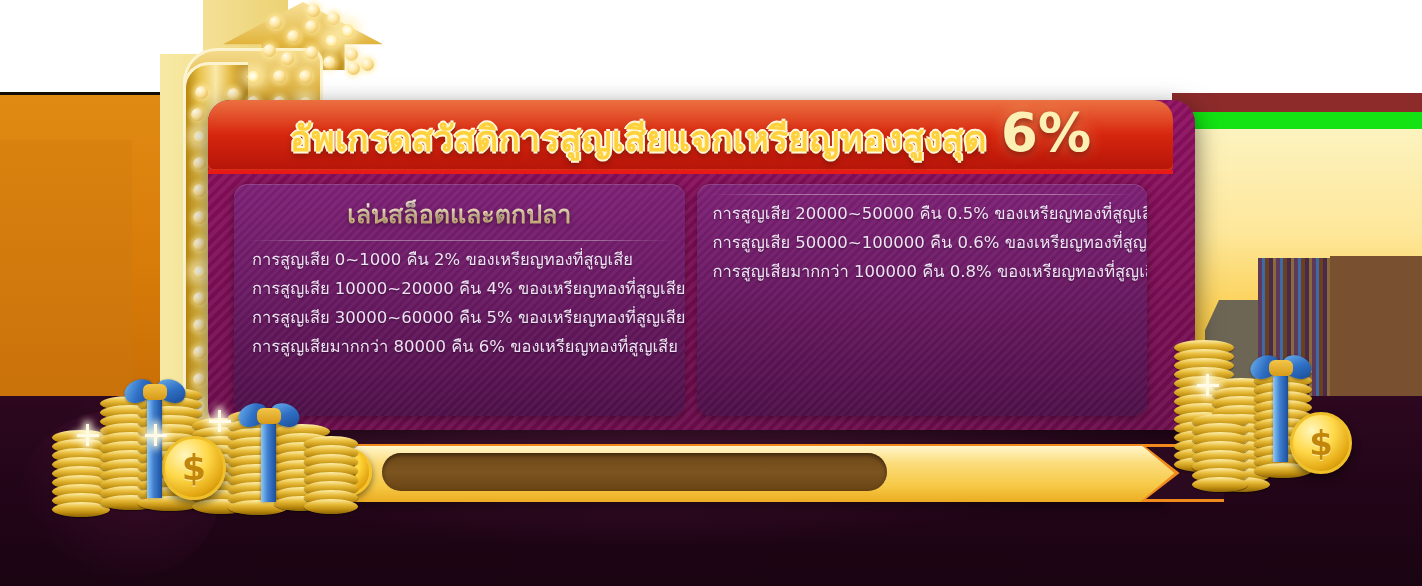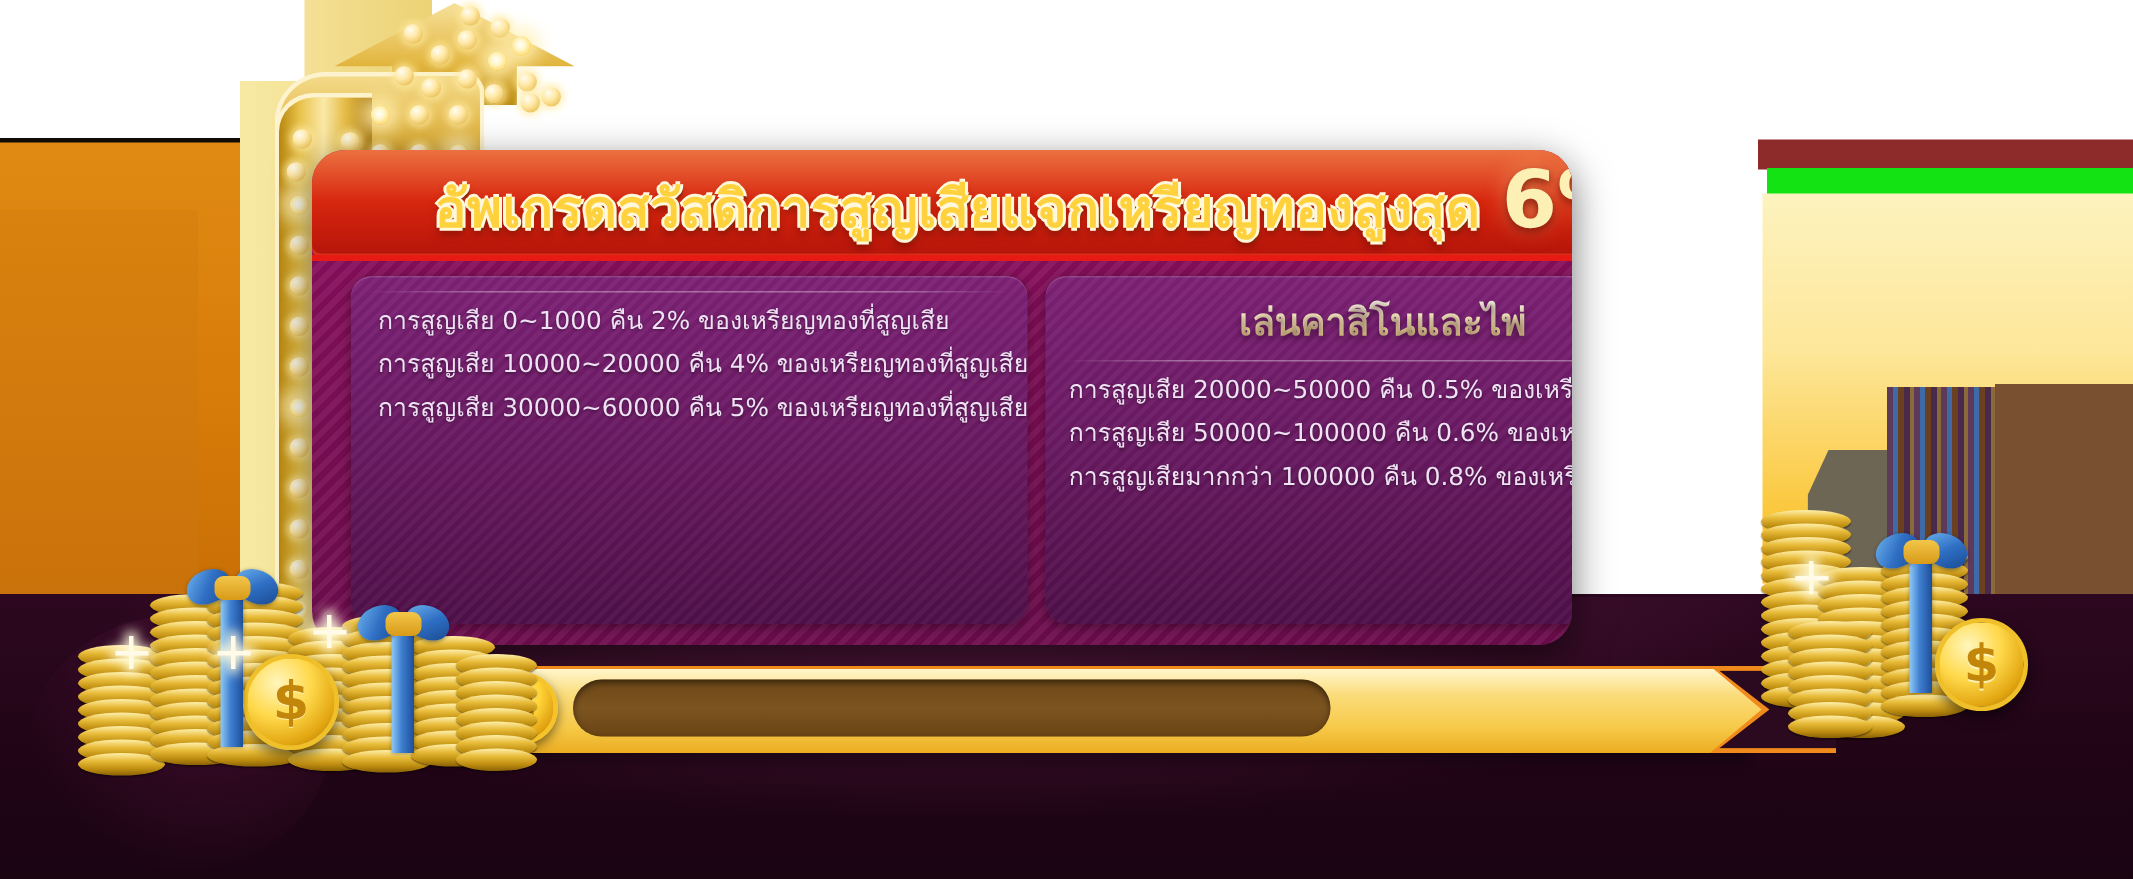--- a/index.html
+++ b/index.html
@@ -99,21 +99,21 @@
     background:radial-gradient(circle at 35% 30%,#fffdf0 0%,#ffe9a8 40%,#e0ae33 100%);
     box-shadow:0 0 5px 2px rgba(255,235,160,.75);
   }
   .bulb.lit{
     background:radial-gradient(circle at 45% 45%,#ffffff 0%,#fff6c8 35%,#ffd96b 75%);
     box-shadow:0 0 12px 5px rgba(255,240,180,.95);
   }
 
   
   .card{
-    position:absolute;left:208px;top:100px;width:840px;height:330px;
+    position:absolute;left:208px;top:100px;width:987px;height:330px;
     background:linear-gradient(180deg,#8e1060 0%,#6d0d4d 100%);
     border-radius:22px;
     box-shadow:0 8px 26px rgba(0,0,0,.55);
     overflow:hidden;
   }
   .card-stripes{
     position:absolute;inset:0;
     background:repeating-linear-gradient(135deg,
       rgba(255,255,255,.05) 0 4px,rgba(0,0,0,.05) 4px 8px);
   }
@@ -366,31 +366,32 @@
         <span class="h-thai">อัพเกรดสวัสดิการสูญเสียแจกเหรียญทองสูงสุด</span>
         <span class="h-pct">6%</span>
       </div>
     </div>
     <div class="header-underline"></div>
 
     <div class="panels">
 
       <div class="panel left">
         <div class="panel-tex"></div>
+        <div class="panel-title">เล่นสล็อตและตกปลา</div>
         <div class="panel-rule"></div>
         <ul class="panel-list">
           <li>การสูญเสีย 0~1000 คืน 2% ของเหรียญทองที่สูญเสีย</li>
           <li>การสูญเสีย 10000~20000 คืน 4% ของเหรียญทองที่สูญเสีย</li>
           <li>การสูญเสีย 30000~60000 คืน 5% ของเหรียญทองที่สูญเสีย</li>
+          <li>การสูญเสียมากกว่า 80000 คืน 6% ของเหรียญทองที่สูญเสีย</li>
         </ul>
       </div>
 
       <div class="panel right">
         <div class="panel-tex"></div>
-        <div class="panel-title">เล่นคาสิโนและไพ่</div>
         <div class="panel-rule"></div>
         <ul class="panel-list">
           <li>การสูญเสีย 20000~50000 คืน 0.5% ของเหรียญทองที่สูญเสีย</li>
           <li>การสูญเสีย 50000~100000 คืน 0.6% ของเหรียญทองที่สูญเสีย</li>
           <li>การสูญเสียมากกว่า 100000 คืน 0.8% ของเหรียญทองที่สูญเสีย</li>
         </ul>
       </div>
 
     </div>
   </div>

